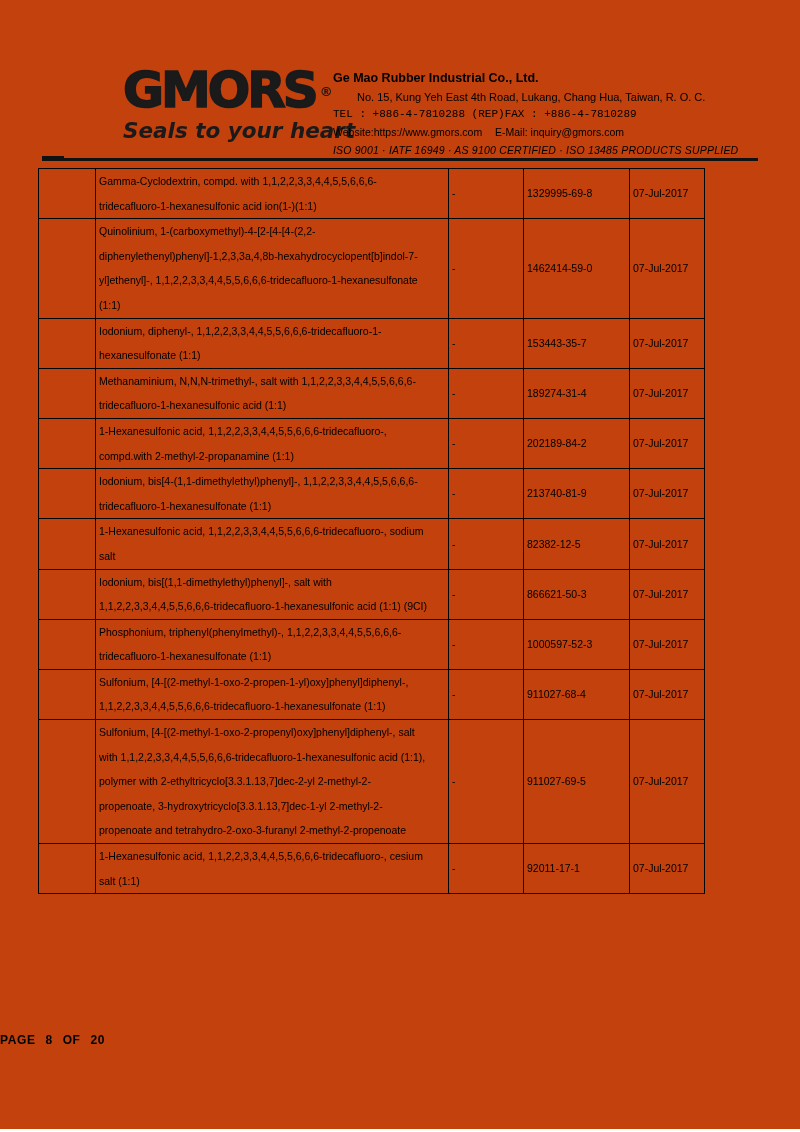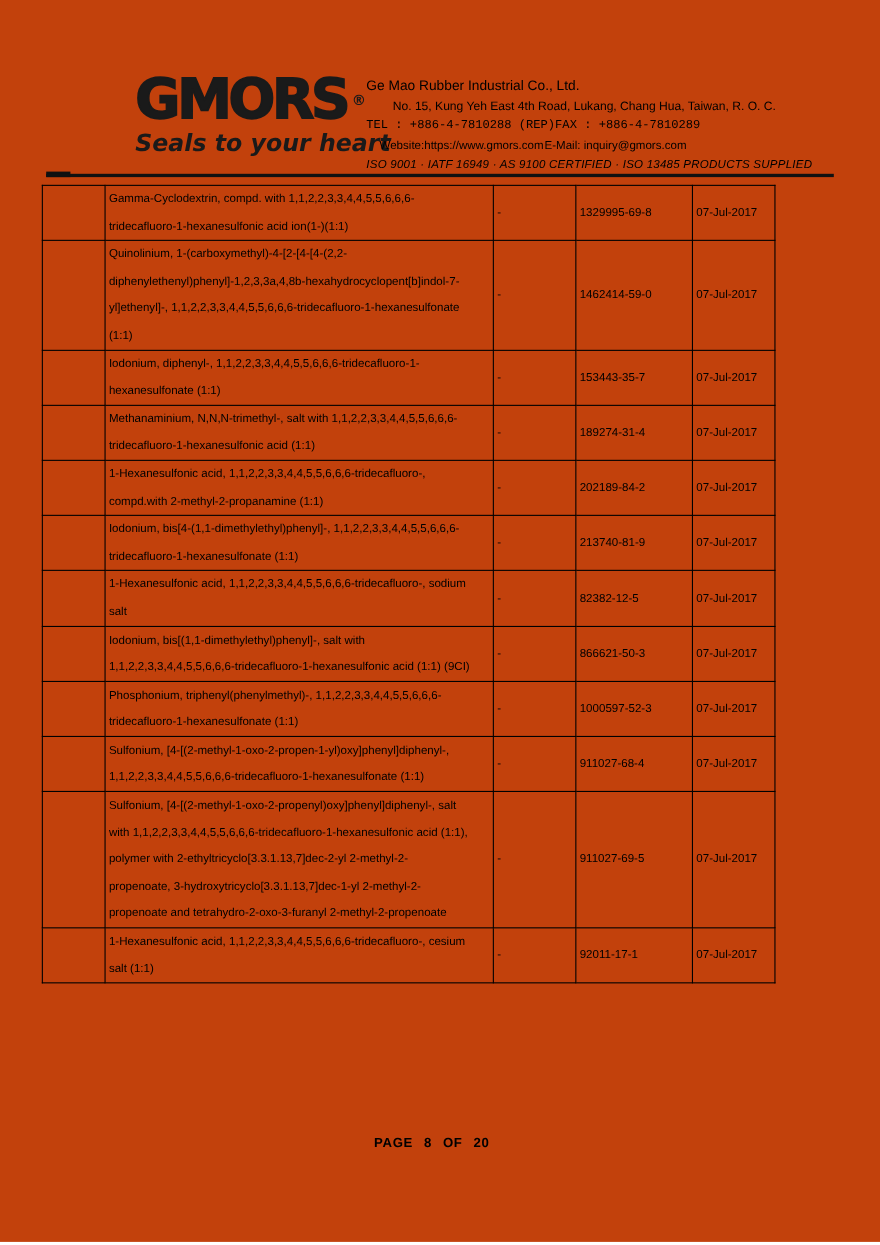--- a/index.html
+++ b/index.html
@@ -40,26 +40,26 @@
     font-family: "DejaVu Sans", sans-serif;
     font-style: italic;
     font-weight: bold;
     font-size: 21.5px;
     letter-spacing: 0px;
     color: #1a1a1a;
     white-space: nowrap;
   }
 
   .info-block { position: absolute; left: 333px; top: 69px; width: 430px; }
-  .co-name  { font-size: 12.5px; font-weight: normal; line-height: 19px; white-space: nowrap; }
+  .co-name  { font-size: 12.5px; font-weight: bold; line-height: 19px; white-space: nowrap; }
   .co-addr  { font-size: 11px; line-height: 18px; white-space: nowrap; padding-left: 24px; }
   .co-line  { font-size: 11px; line-height: 17.5px; white-space: nowrap; font-family: Liberation Mono, monospace; }
   .co-line .sp1 { display: inline-block; min-width: 127px; }
   .co-web   { font-size: 10.5px; line-height: 17px; white-space: nowrap; }
-  .co-web .sp2 { display: inline-block; min-width: 162px; padding-left: 12px; }
+  .co-web .sp2 { display: inline-block; min-width: 162px; }
   .co-iso   { font-size: 10.5px; font-style: italic; line-height: 18px; letter-spacing: 0.2px; white-space: nowrap; }
 
   .rule-dash { position: absolute; left: 42px; top: 156px; width: 22px; height: 5px; background: #111; }
   .rule      { position: absolute; left: 42px; top: 158px; width: 716px; height: 2.5px; background: #111; }
 
   
   .doc-table {
     position: absolute;
     left: 38px;
     top: 168px;
@@ -78,21 +78,21 @@
     letter-spacing: 0px;
   }
   .c-name { white-space: pre; overflow: hidden; }
   .c-note, .c-cas, .c-date { white-space: nowrap; overflow: hidden; }
 
   
   .footer {
     position: absolute;
     left: 0; right: 15px;
     top: 1030px;
-    text-align: center;
+    text-align: left;
   }
   .page-label {
     font-size: 12px;
     font-weight: bold;
     letter-spacing: 0.6px;
     word-spacing: 6px;
   }
 </style>
 </head>
 <body>

